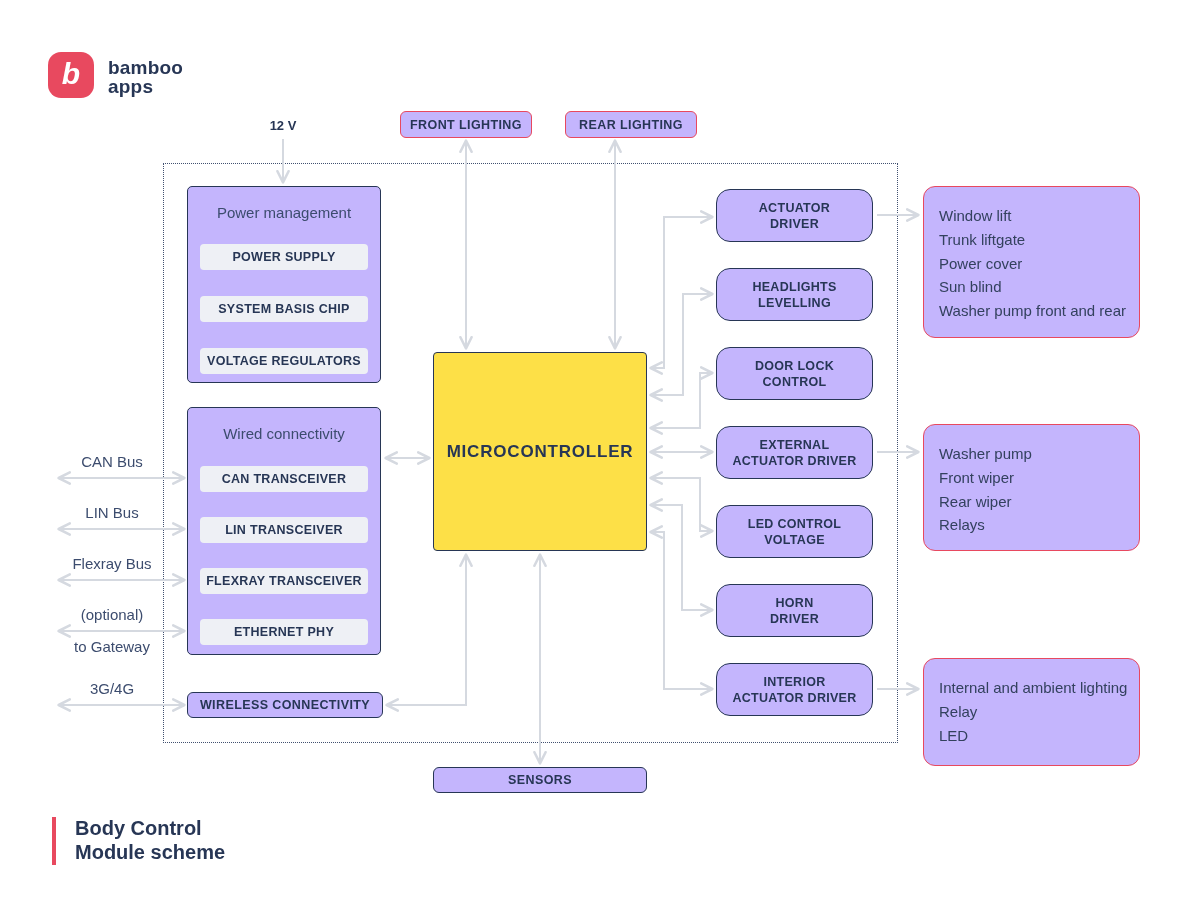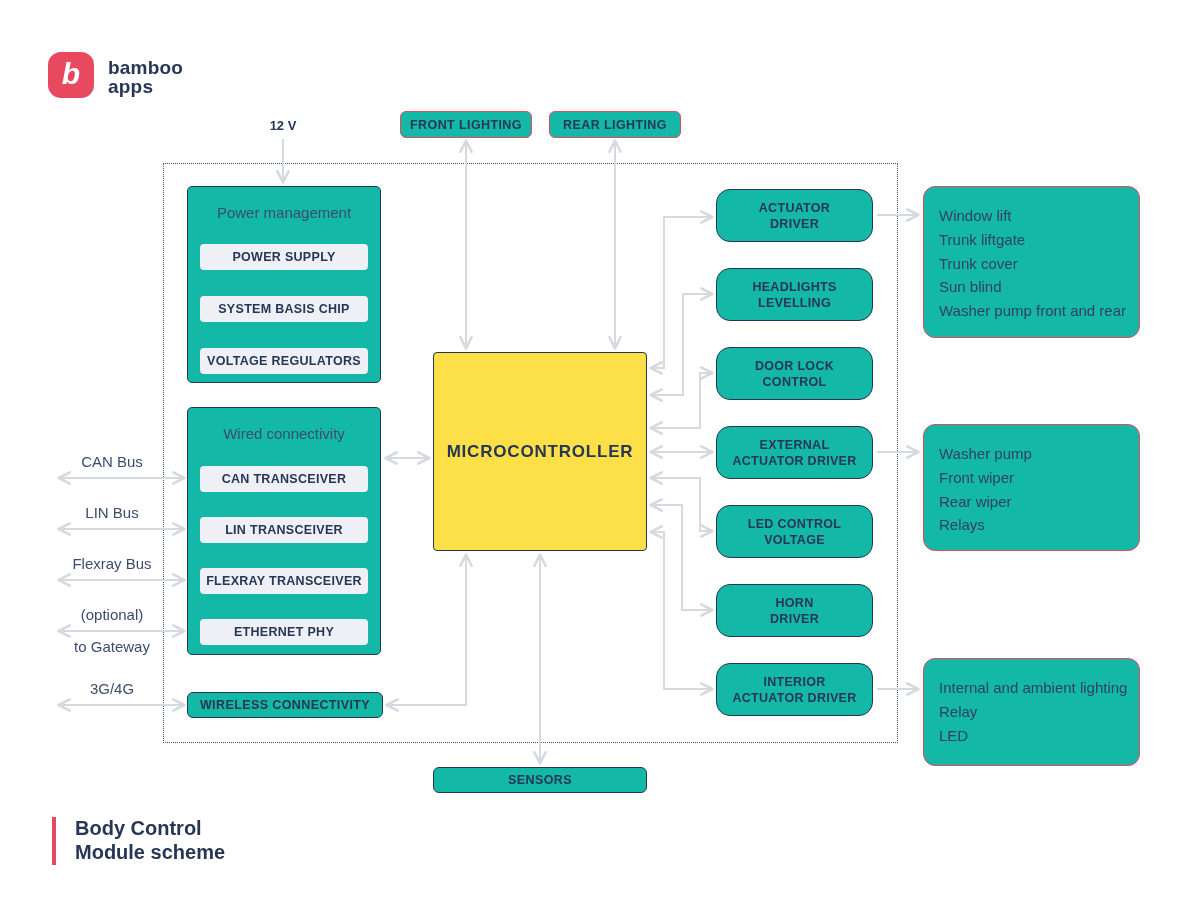--- a/index.html
+++ b/index.html
@@ -7,21 +7,21 @@
   .stage {
     position: relative;
     width: 1200px; height: 915px;
     background: #ffffff;
     font-family: "Liberation Sans", sans-serif;
     color: #273655;
     overflow: hidden;
   }
   .abs { position: absolute; }
   svg.wires { position: absolute; left: 0; top: 0; z-index: 1; pointer-events: none; }
-  .box { position: absolute; z-index: 2; background: #14b8a6; }
+  .box { position: absolute; z-index: 2; background: #c4b5fd; }
 
   
   .logo {
     left: 48px; top: 52px; width: 46px; height: 46px;
     background: #e8495f; border-radius: 13px;
     display: flex; align-items: center; justify-content: center;
     z-index: 2;
   }
   .logo span {
     color: #ffffff; font-weight: 700; font-size: 30px; line-height: 30px;
@@ -145,21 +145,21 @@
   <div class="abs brand-text">
     <div>bamboo</div>
     <div>apps</div>
   </div>
 
   <div class="dotted"></div>
 
   <div class="lbl-bold" style="left:256px; top:118px; width:54px;">12 V</div>
 
   <div class="box redpill" style="left:400px; top:111px; width:132px;">FRONT LIGHTING</div>
-  <div class="box redpill" style="left:549px; top:111px; width:132px;">REAR LIGHTING</div>
+  <div class="box redpill" style="left:565px; top:111px; width:132px;">REAR LIGHTING</div>
 
   <div class="box group" style="left:187px; top:186px; width:194px; height:197px;">
     <div class="gtitle">Power management</div>
     <div class="chip" style="top:57px;">POWER SUPPLY</div>
     <div class="chip" style="top:109px;">SYSTEM BASIS CHIP</div>
     <div class="chip" style="top:161px;">VOLTAGE REGULATORS</div>
   </div>
 
   <div class="box group" style="left:187px; top:407px; width:194px; height:248px;">
     <div class="gtitle">Wired connectivity</div>
@@ -205,21 +205,21 @@
     <span>DRIVER</span>
   </div>
   <div class="box driver" style="top:663px;">
     <span>INTERIOR</span>
     <span>ACTUATOR DRIVER</span>
   </div>
 
   <div class="box outbox" style="top:186px; height:152px;">
     <div>Window lift</div>
     <div>Trunk liftgate</div>
-    <div>Trunk cover</div>
+    <div>Power cover</div>
     <div>Sun blind</div>
     <div>Washer pump front and rear</div>
   </div>
   <div class="box outbox" style="top:424px; height:127px;">
     <div>Washer pump</div>
     <div>Front wiper</div>
     <div>Rear wiper</div>
     <div>Relays</div>
   </div>
   <div class="box outbox" style="top:658px; height:108px;">

